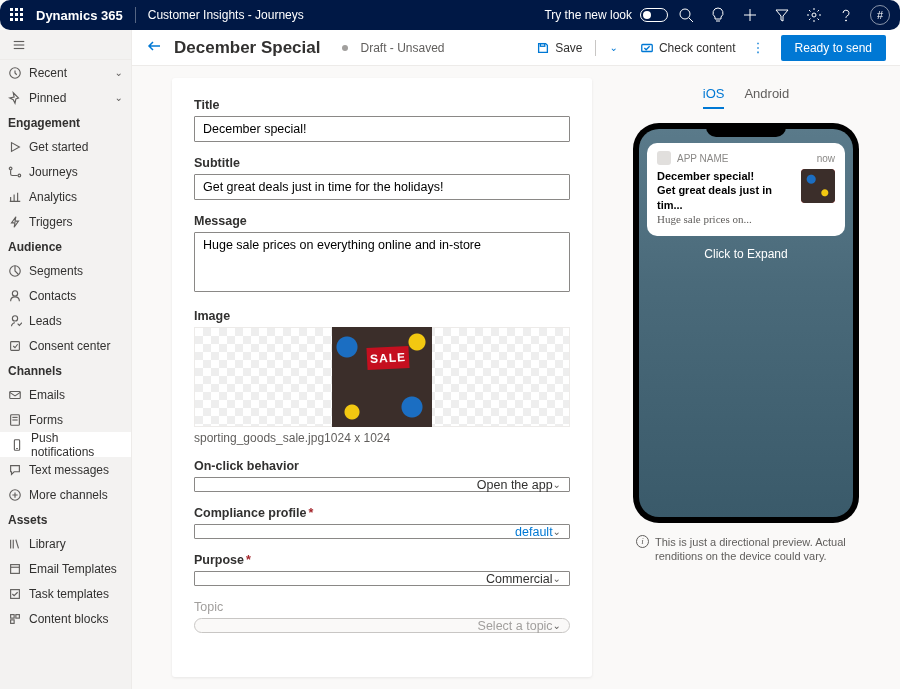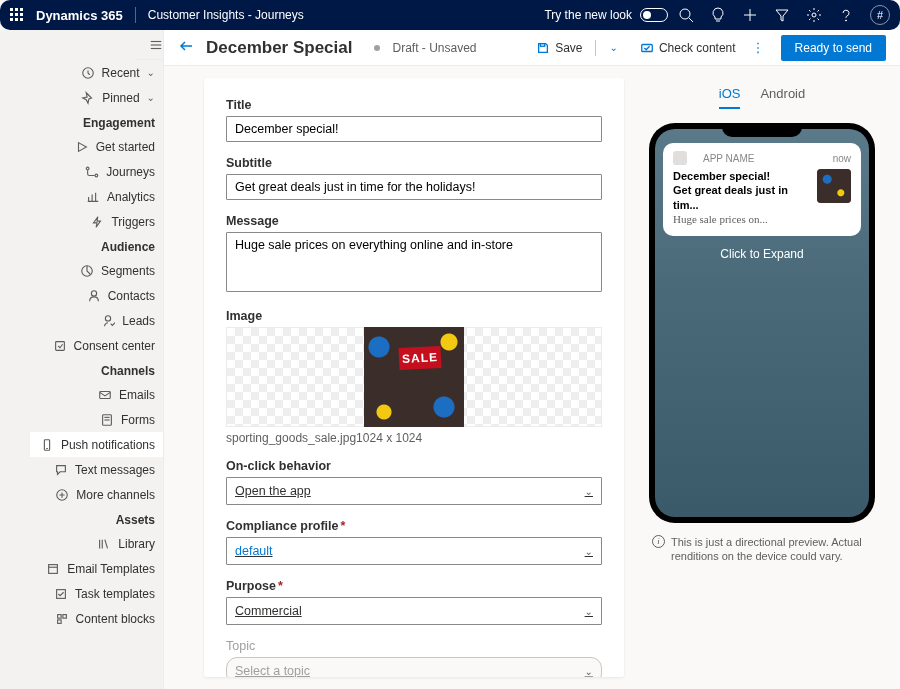--- a/index.html
+++ b/index.html
@@ -16,21 +16,21 @@
   .topbar .try { display:flex; align-items:center; gap:8px; margin-right:10px;}
   .topbar .toggle { width:28px; height:14px; border:1px solid #fff; border-radius:8px; position:relative;}
   .topbar .toggle::after { content:""; width:8px; height:8px; background:#fff; border-radius:50%; position:absolute; top:2px; left:2px;}
   .topbar .icons { display:flex; gap:16px; align-items:center;}
   .topbar .icon { width:16px; height:16px; display:flex; align-items:center; justify-content:center; cursor:pointer;}
   .topbar .avatar { width:20px; height:20px; border:1px solid #ffffff88; border-radius:50%; display:flex; align-items:center; justify-content:center; font-size:11px;}
 
   .shell { display:flex; height: calc(100% - 30px); }
 
   
-  .sidebar { width:164px; background:#f3f2f1; border-right:1px solid #edebe9; display:flex; flex-direction:column; font-size:12px; overflow:hidden;align-items:flex-end;}
+  .sidebar { width:132px; background:#f3f2f1; border-right:1px solid #edebe9; display:flex; flex-direction:column; font-size:12px; overflow:hidden;}
   .sidebar .collapse { height:30px; display:flex; align-items:center; justify-content:flex-start; padding-left:12px; border-bottom:1px solid #edebe9;}
   .sidebar .row { display:flex; align-items:center; height:25px; padding:0 8px 0 8px; cursor:pointer; gap:7px; color:#323130;}
   .sidebar .row.active { background:#fff; border-left:2px solid transparent; position:relative;}
   .sidebar .row.active::before { content:""; position:absolute; left:0; top:0; bottom:0; width:2px; }
   .sidebar .row .icon { width:14px; height:14px; flex-shrink:0; display:flex; align-items:center; justify-content:center; color:#605e5c;}
   .sidebar .row .chev { margin-left:auto; color:#605e5c; font-size:10px;}
   .sidebar .section { font-weight:600; padding: 6px 8px 4px 8px; color:#323130; font-size:12px;}
   .sidebar svg { width:14px; height:14px; stroke:#605e5c; fill:none; stroke-width:1.3;}
 
   
@@ -47,41 +47,41 @@
   .cmdbar .chev-small{ color:#0078d4; font-size:10px; padding:0 2px;}
   .cmdbar .more { padding:0 4px; cursor:pointer; color:#0078d4;}
   .cmdbar .primary { background:#0078d4; color:#fff; padding:6px 14px; border-radius:2px; font-size:12px; cursor:pointer;}
 
   .work { flex:1; display:flex; overflow:hidden; padding: 0; }
   .formcard { background:#fff; border-radius:3px; box-shadow:0 1px 3px rgba(0,0,0,0.08); margin: 12px 0 12px 40px; width: 420px; padding: 20px 22px 12px 22px; overflow-y:auto;}
   .formcard label { display:block; font-size:12.5px; font-weight:600; margin-bottom:4px;}
   .formcard .field { margin-bottom:14px;}
   .formcard input, .formcard textarea, .formcard .select { width:100%; border:1px solid #8a8886; border-radius:1px; padding:5px 8px; font-size:12.5px; font-family:inherit; resize:none;}
   .formcard textarea{ height:60px;}
-  .formcard .select { display:flex; align-items:center; justify-content:space-between; cursor:pointer; height:28px;text-decoration:underline;}
+  .formcard .select { display:flex; align-items:center; justify-content:flex-end; cursor:pointer; height:15px;}
   .formcard .select.disabled{ color:#a19f9d; border-color:#c8c6c4; background:#faf9f8;border-radius:11px;}
   .formcard .select .chev{ font-size:10px; color:#605e5c;}
   .formcard .req{ color:#a4262c; margin-left:2px;}
   .formcard .link{ color:#0078d4;}
   .formcard .imgprev { border:1px solid #edebe9; height:100px; background-image: linear-gradient(45deg,#eee 25%,transparent 25%,transparent 75%,#eee 75%),linear-gradient(45deg,#eee 25%,transparent 25%,transparent 75%,#eee 75%); background-size:16px 16px; background-position:0 0,8px 8px; display:flex; align-items:center; justify-content:center;}
   .formcard .imgprev .thumb{ width:100px; height:100px; background:#d13438; position:relative; overflow:hidden;}
   .formcard .thumb .sale {position:absolute; top:20px; left:35px; background:#c50f1f; color:#fff; font-weight:900; font-size:12px; padding:4px 3px; transform:rotate(-3deg); letter-spacing:1px;}
   .formcard .thumb::before{content:"";position:absolute;inset:0;background:radial-gradient(circle at 15% 20%,#1b6ec2 0 10px,transparent 11px),radial-gradient(circle at 85% 15%,#f2c811 0 8px,transparent 9px),radial-gradient(circle at 80% 80%,#1b6ec2 0 10px,transparent 11px),radial-gradient(circle at 20% 85%,#f2c811 0 7px,transparent 8px),linear-gradient(#3b2e2a,#3b2e2a);}
   .formcard .imgmeta { display:flex; font-size:12px; color:#605e5c; margin-top:4px;}
 
   
   .preview { flex:1; display:flex; flex-direction:column; align-items:center; padding-top: 20px;}
   .tabs { display:flex; gap:20px; font-size:13px; margin-bottom:14px;}
   .tabs .tab{ padding-bottom:6px; cursor:pointer; color:#605e5c;}
   .tabs .tab.active{ color:#0078d4; border-bottom:2px solid #0078d4; font-weight:400;}
   .phone { width:226px; height:400px; border-radius:26px; background:#000; padding:6px; position:relative;}
   .phone .screen{ width:100%; height:100%; border-radius:20px; background:linear-gradient(#5a7a8a 0%,#4a6a7a 40%,#3a5a6a 100%); position:relative; overflow:hidden;}
   .phone .notch{ position:absolute; top:0; left:50%; transform:translateX(-50%); width:80px; height:14px; background:#000; border-radius:0 0 10px 10px; z-index:2;}
   .notif { position:absolute; top:14px; left:8px; right:8px; background:#fff; border-radius:10px; padding:8px 10px 10px 10px; font-size:11px;}
-  .notif .hdr{ display:flex; align-items:center; gap:16px; color:#8a8886; font-size:10px; margin-bottom:4px;}
+  .notif .hdr{ display:flex; align-items:center; gap:6px; color:#8a8886; font-size:10px; margin-bottom:4px;}
   .notif .appicon{ width:14px; height:14px; background:#e1dfdd; border-radius:3px;}
   .notif .time{ margin-left:auto;}
   .notif .body{ display:flex; gap:8px;}
   .notif .txt{ flex:1; line-height:1.3;}
   .notif .ntitle{ font-weight:600; color:#000;}
   .notif .nsub{ font-weight:600; color:#000;}
   .notif .nmsg{ color:#605e5c;font-family:Liberation Serif, serif;}
   .notif .nthumb{ width:34px; height:34px; border-radius:4px; background:#d13438; position:relative; overflow:hidden;}
   .notif .nthumb::before{content:"";position:absolute;inset:0;background:radial-gradient(circle at 30% 30%,#1b6ec2 0 4px,transparent 5px),radial-gradient(circle at 70% 70%,#f2c811 0 3px,transparent 4px),linear-gradient(#3b2e2a,#3b2e2a);}
   .expand{ position:absolute; top:118px; left:0; right:0; text-align:center; color:#fff; font-size:12px;}

